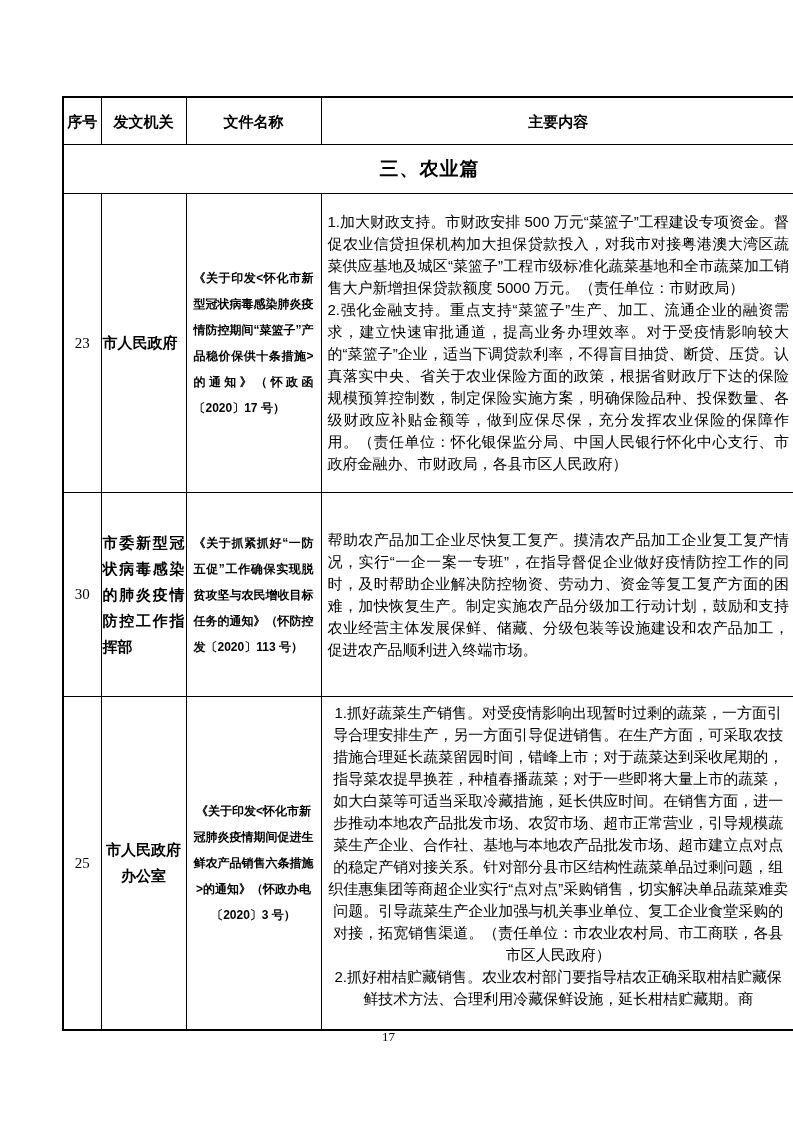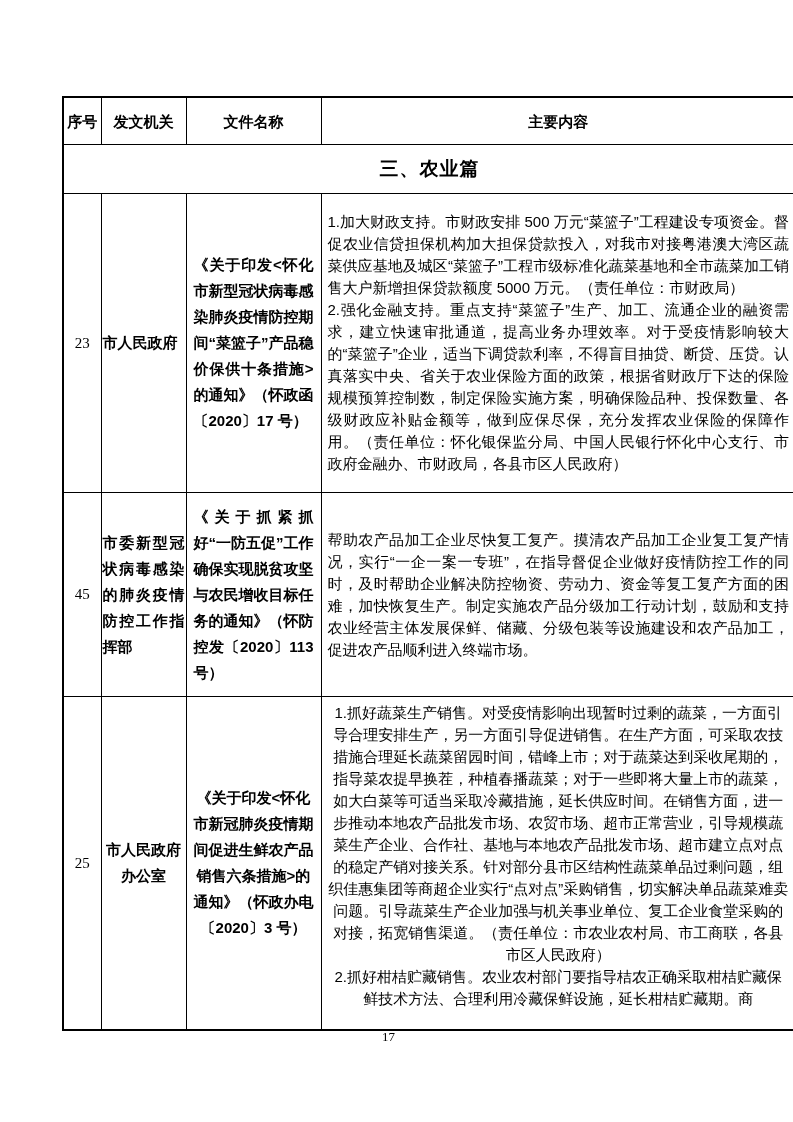--- a/index.html
+++ b/index.html
@@ -29,21 +29,21 @@
   td.no-cell{
     font-family:"Liberation Serif","DejaVu Serif",serif;
     font-size:15px;font-weight:normal;text-align:center;margin-left:19px;
   }
   td.agency-cell{
     font-size:15px;font-weight:bold;line-height:26px;
     text-align:justify;text-justify:inter-character;
     padding:4px 1px;
   }
   td.docname-cell{
-    font-size:15px;font-weight:bold;line-height:26px;
+    font-size:12px;font-weight:bold;line-height:26px;
     text-align:justify;text-justify:inter-character;
     padding:4px 7px;
   }
   td.content-cell{
     font-size:15px;font-weight:normal;line-height:22px;
     text-align:justify;text-justify:inter-character;
     padding:2px 6px;
     white-space:pre-line;
   }
   td.content-cell .clip{
@@ -81,21 +81,21 @@
     <td class="section" colspan="4">三、农业篇</td>
   </tr>
   <tr class="r23">
     <td class="no-cell">23</td>
     <td class="agency-cell">市人民政府</td>
     <td class="docname-cell">《关于印发&lt;怀化市新型冠状病毒感染肺炎疫情防控期间“菜篮子”产品稳价保供十条措施&gt;的通知》（怀政函〔2020〕17 号）</td>
     <td class="content-cell">1.加大财政支持。市财政安排 500 万元“菜篮子”工程建设专项资金。督促农业信贷担保机构加大担保贷款投入，对我市对接粤港澳大湾区蔬菜供应基地及城区“菜篮子”工程市级标准化蔬菜基地和全市蔬菜加工销售大户新增担保贷款额度 5000 万元。（责任单位：市财政局）
 2.强化金融支持。重点支持“菜篮子”生产、加工、流通企业的融资需求，建立快速审批通道，提高业务办理效率。对于受疫情影响较大的“菜篮子”企业，适当下调贷款利率，不得盲目抽贷、断贷、压贷。认真落实中央、省关于农业保险方面的政策，根据省财政厅下达的保险规模预算控制数，制定保险实施方案，明确保险品种、投保数量、各级财政应补贴金额等，做到应保尽保，充分发挥农业保险的保障作用。（责任单位：怀化银保监分局、中国人民银行怀化中心支行、市政府金融办、市财政局，各县市区人民政府）</td>
   </tr>
   <tr class="r24">
-    <td class="no-cell">45</td>
+    <td class="no-cell">30</td>
     <td class="agency-cell">市委新型冠状病毒感染的肺炎疫情防控工作指挥部</td>
     <td class="docname-cell">《关于抓紧抓好“一防五促”工作确保实现脱贫攻坚与农民增收目标任务的通知》（怀防控发〔2020〕113 号）</td>
     <td class="content-cell">帮助农产品加工企业尽快复工复产。摸清农产品加工企业复工复产情况，实行“一企一案一专班”，在指导督促企业做好疫情防控工作的同时，及时帮助企业解决防控物资、劳动力、资金等复工复产方面的困难，加快恢复生产。制定实施农产品分级加工行动计划，鼓励和支持农业经营主体发展保鲜、储藏、分级包装等设施建设和农产品加工，促进农产品顺利进入终端市场。</td>
   </tr>
   <tr class="r25">
     <td class="no-cell">25</td>
     <td class="agency-cell">市人民政府办公室</td>
     <td class="docname-cell">《关于印发&lt;怀化市新冠肺炎疫情期间促进生鲜农产品销售六条措施&gt;的通知》（怀政办电〔2020〕3 号）</td>
     <td class="content-cell"><div class="clip">1.抓好蔬菜生产销售。对受疫情影响出现暂时过剩的蔬菜，一方面引导合理安排生产，另一方面引导促进销售。在生产方面，可采取农技措施合理延长蔬菜留园时间，错峰上市；对于蔬菜达到采收尾期的，指导菜农提早换茬，种植春播蔬菜；对于一些即将大量上市的蔬菜，如大白菜等可适当采取冷藏措施，延长供应时间。在销售方面，进一步推动本地农产品批发市场、农贸市场、超市正常营业，引导规模蔬菜生产企业、合作社、基地与本地农产品批发市场、超市建立点对点的稳定产销对接关系。针对部分县市区结构性蔬菜单品过剩问题，组织佳惠集团等商超企业实行“点对点”采购销售，切实解决单品蔬菜难卖问题。引导蔬菜生产企业加强与机关事业单位、复工企业食堂采购的对接，拓宽销售渠道。（责任单位：市农业农村局、市工商联，各县市区人民政府）
 2.抓好柑桔贮藏销售。农业农村部门要指导桔农正确采取柑桔贮藏保鲜技术方法、合理利用冷藏保鲜设施，延长柑桔贮藏期。商</div></td>

